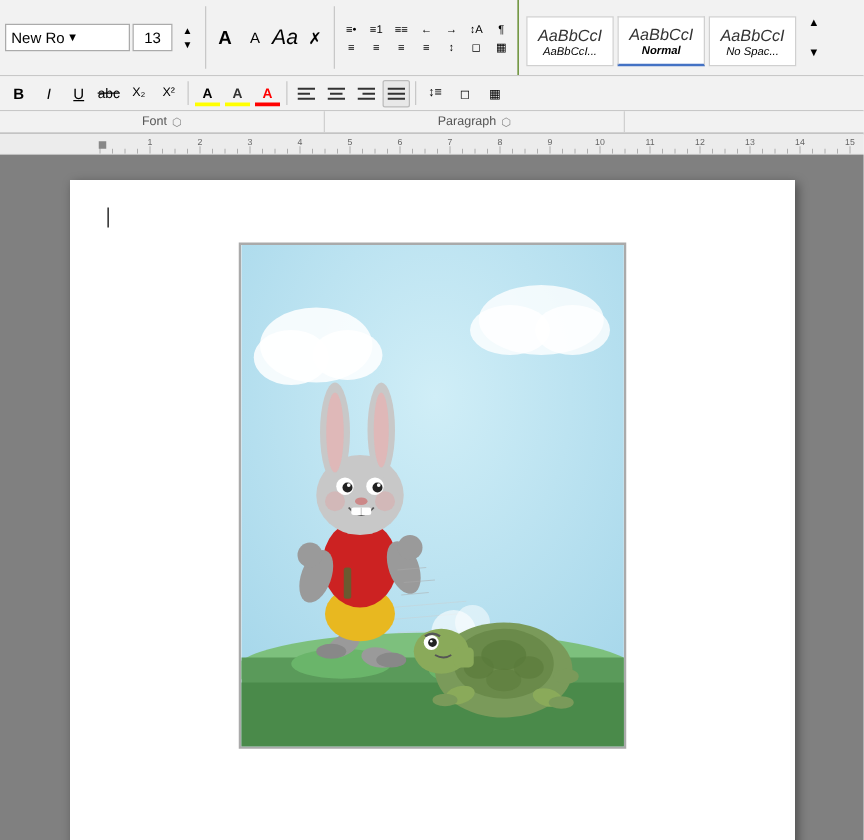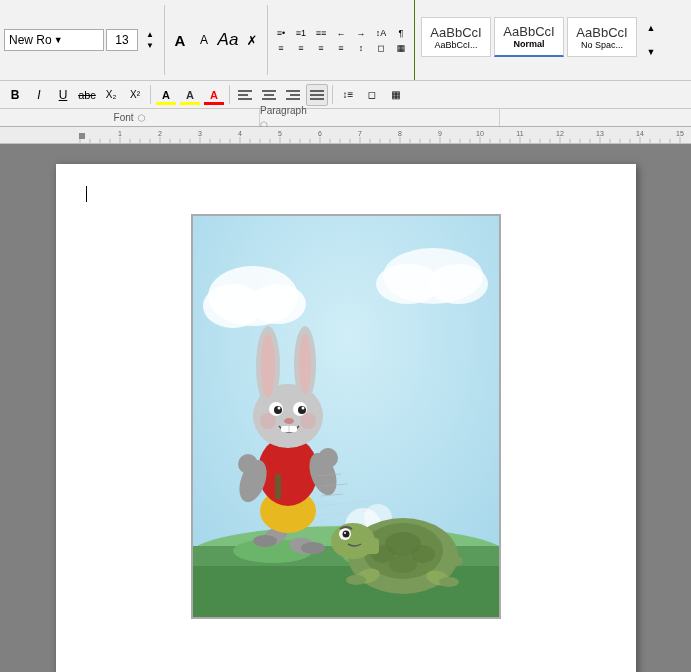--- a/index.html
+++ b/index.html
@@ -190,21 +190,21 @@
           <div class="btn-icon" style="width:18px;height:14px;font-size:9px;">≡</div>
           <div class="btn-icon" style="width:18px;height:14px;font-size:9px;">≡</div>
           <div class="btn-icon" style="width:18px;height:14px;font-size:9px;">↕</div>
           <div class="btn-icon" style="width:18px;height:14px;font-size:9px;">◻</div>
           <div class="btn-icon" style="width:18px;height:14px;font-size:9px;">▦</div>
         </div>
       </div>
 
     </div>
 
-    <div style="display:flex; align-items:flex-start; gap:3px; padding:17px 6px; flex:1;">
+    <div style="display:flex; align-items:flex-end; gap:3px; padding:7px 6px; flex:1;font-style:italic;">
 
       <div class="style-item">
         <div style="font-size:13px; color:#333;">AaBbCcI</div>
         <div style="font-size:9px;">AaBbCcI...</div>
       </div>
 
       <div class="style-item style-item-normal">
         <div style="font-size:13px; color:#333;">AaBbCcI</div>
         <div style="font-size:9px; font-weight:bold;">Normal</div>
       </div>
@@ -287,21 +287,21 @@
 
   </div>
 
   <div style="display:flex; align-items:center; background:#f2f2f2; border-bottom:1px solid #b0b0b0; height:18px;">
 
     <div style="width:260px; display:flex; align-items:center; justify-content:center; border-right:1px solid #d0d0d0; height:100%; font-size:10px; color:#555; gap:4px;">
       <span>Font</span>
       <span style="font-size:9px; color:#888;">⬡</span>
     </div>
 
-    <div style="width:240px; display:flex; justify-content:center; border-right:1px solid #d0d0d0; height:100%; font-size:10px; color:#555; gap:4px;flex-direction:column;">
+    <div style="width:240px; display:flex; align-items:center; justify-content:center; border-right:1px solid #d0d0d0; height:100%; font-size:10px; color:#555; gap:4px;">
       <span>Paragraph</span>
       <span style="font-size:9px; color:#888;">⬡</span>
     </div>
 
 
   </div>
 
 </div>
 
 <div class="ruler-container">

